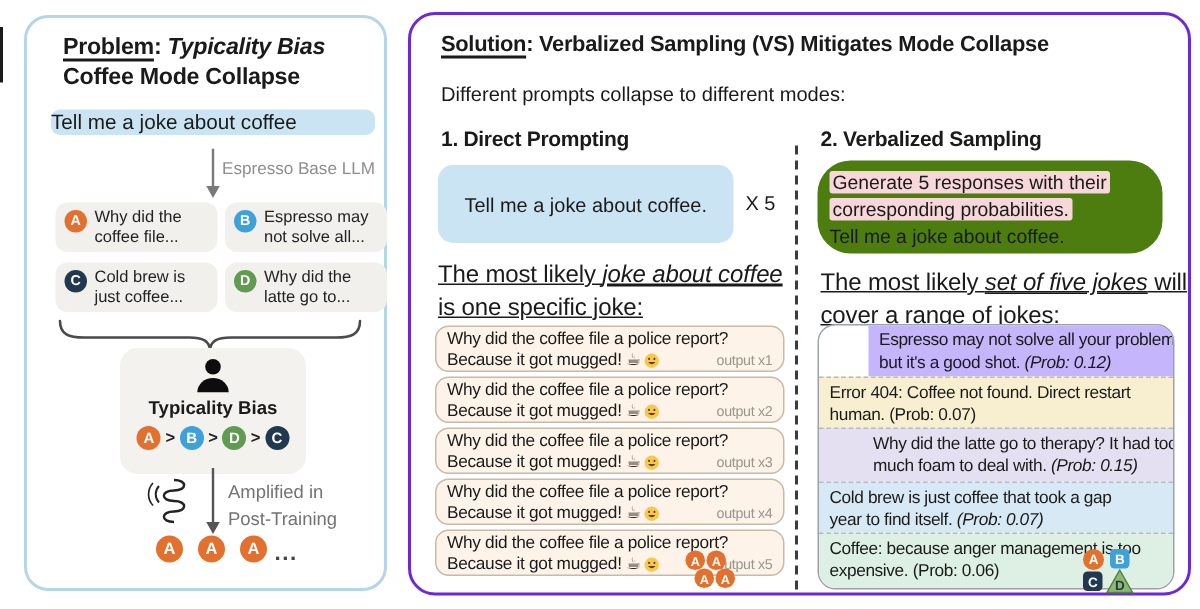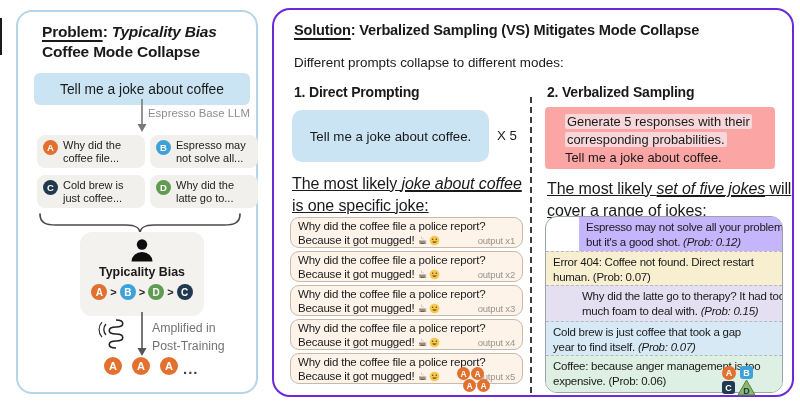--- a/index.html
+++ b/index.html
@@ -14,22 +14,22 @@
 
   
   .panel{position:absolute;background:#fff;box-sizing:border-box;}
   .panel.left{left:16px;top:10px;width:242px;height:384px;border:2px solid #b5d6e8;border-radius:16px;}
   .panel.right{left:272px;top:8px;width:522px;height:389px;border:2px solid #6d28d9;border-radius:18px;}
   .edge-artifact{left:0;top:18px;width:2px;height:37px;background:#1a1a1a;}
 
   
   .lp-title{left:24px;top:10px;font-size:15.5px;line-height:1.28;letter-spacing:-0.2px;}
   .block{display:block;}
-  .prompt-box{left:16px;top:61px;width:216px;height:32px;background:#cbe4f4;border-radius:6px;
-              display:flex;align-items:center;justify-content:center;font-size:13.8px;}
+  .prompt-box{left:16px;top:61px;width:216px;height:17px;background:#cbe4f4;border-radius:6px;
+              display:flex;align-items:center;font-size:13.8px;}
   .arrow-label{left:130px;top:95px;font-size:11.4px;color:#8e8e8e;}
   .mode-box{position:absolute;width:108px;height:33px;background:#f1f0ed;border-radius:8px;
             display:flex;align-items:flex-start;padding:4px 6px;box-sizing:border-box;}
   .m-a{left:19px;top:123px;} .m-b{left:132px;top:123px;}
   .m-c{left:19px;top:163px;} .m-d{left:132px;top:163px;}
   .mcirc{flex:0 0 auto;width:15px;height:15px;border-radius:50%;color:#fff;font-size:9.5px;font-weight:700;
          display:flex;align-items:center;justify-content:center;margin:1px 5px 0 0;}
   .mtext{font-size:11px;line-height:1.22;color:#222;}
   .ca{background:#e2702e;} .cb{background:#3ea2d9;} .cc{background:#20394e;} .cd{background:#5f9b50;}
 
@@ -63,22 +63,22 @@
           padding:2px 7px;overflow:visible;}
   .dp1{top:207px;} .dp2{top:241px;} .dp3{top:275px;} .dp4{top:309px;} .dp5{top:343px;}
   .dp-l1{font-size:11.5px;letter-spacing:-0.2px;white-space:nowrap;line-height:1.18;}
   .dp-l2{font-size:11.5px;letter-spacing:-0.2px;white-space:nowrap;line-height:1.18;
          display:flex;align-items:center;}
   .coffee{font-size:11px;color:#3a2a1a;margin-left:3px;line-height:1;}
   .smiley{width:11px;height:11px;margin-left:2px;}
   .out-tag{margin-left:auto;font-size:9.5px;color:#9a958d;}
   .a-cluster .acirc{width:13px;height:13px;font-size:8.5px;}
 
-  .vs-prompt{left:271px;top:97px;width:230px;height:62px;background:#fca5a5;border-radius:4px;
-             padding:6px 20px;box-sizing:border-box;font-size:12.9px;line-height:1.38;}
+  .vs-prompt{left:271px;top:97px;width:230px;height:62px;background:#4d7c0f;border-radius:22px;
+             padding:6px 8px;box-sizing:border-box;font-size:12.9px;line-height:1.38;}
   .hl{background:#f7d7d9;border-radius:2px;padding:0 2px;}
   .vs-list{left:271px;top:206px;width:238px;height:177px;border:1.5px solid #9aa3ab;border-radius:12px;
            box-sizing:border-box;overflow:hidden;background:#fff;}
   .vs-item{box-sizing:border-box;padding:3px 5px 3px 7px;font-size:11.5px;letter-spacing:-0.25px;
            line-height:1.33;overflow:hidden;}
   .vs-item + .vs-item{border-top:1.5px dashed #b3bac2;}
   .vs1{height:34px;background:#c4b5fd;margin-left:33px;} .vs2{height:34px;background:#f8efd0;}
   .vs3{height:36px;background:#e4e0f2;padding-left:36px;} .vs4{height:34px;background:#d7e9f4;}
   .vs5{height:37px;background:#def0e3;}
   .vs-badges{left:446px;top:356px;width:40px;height:34px;}

